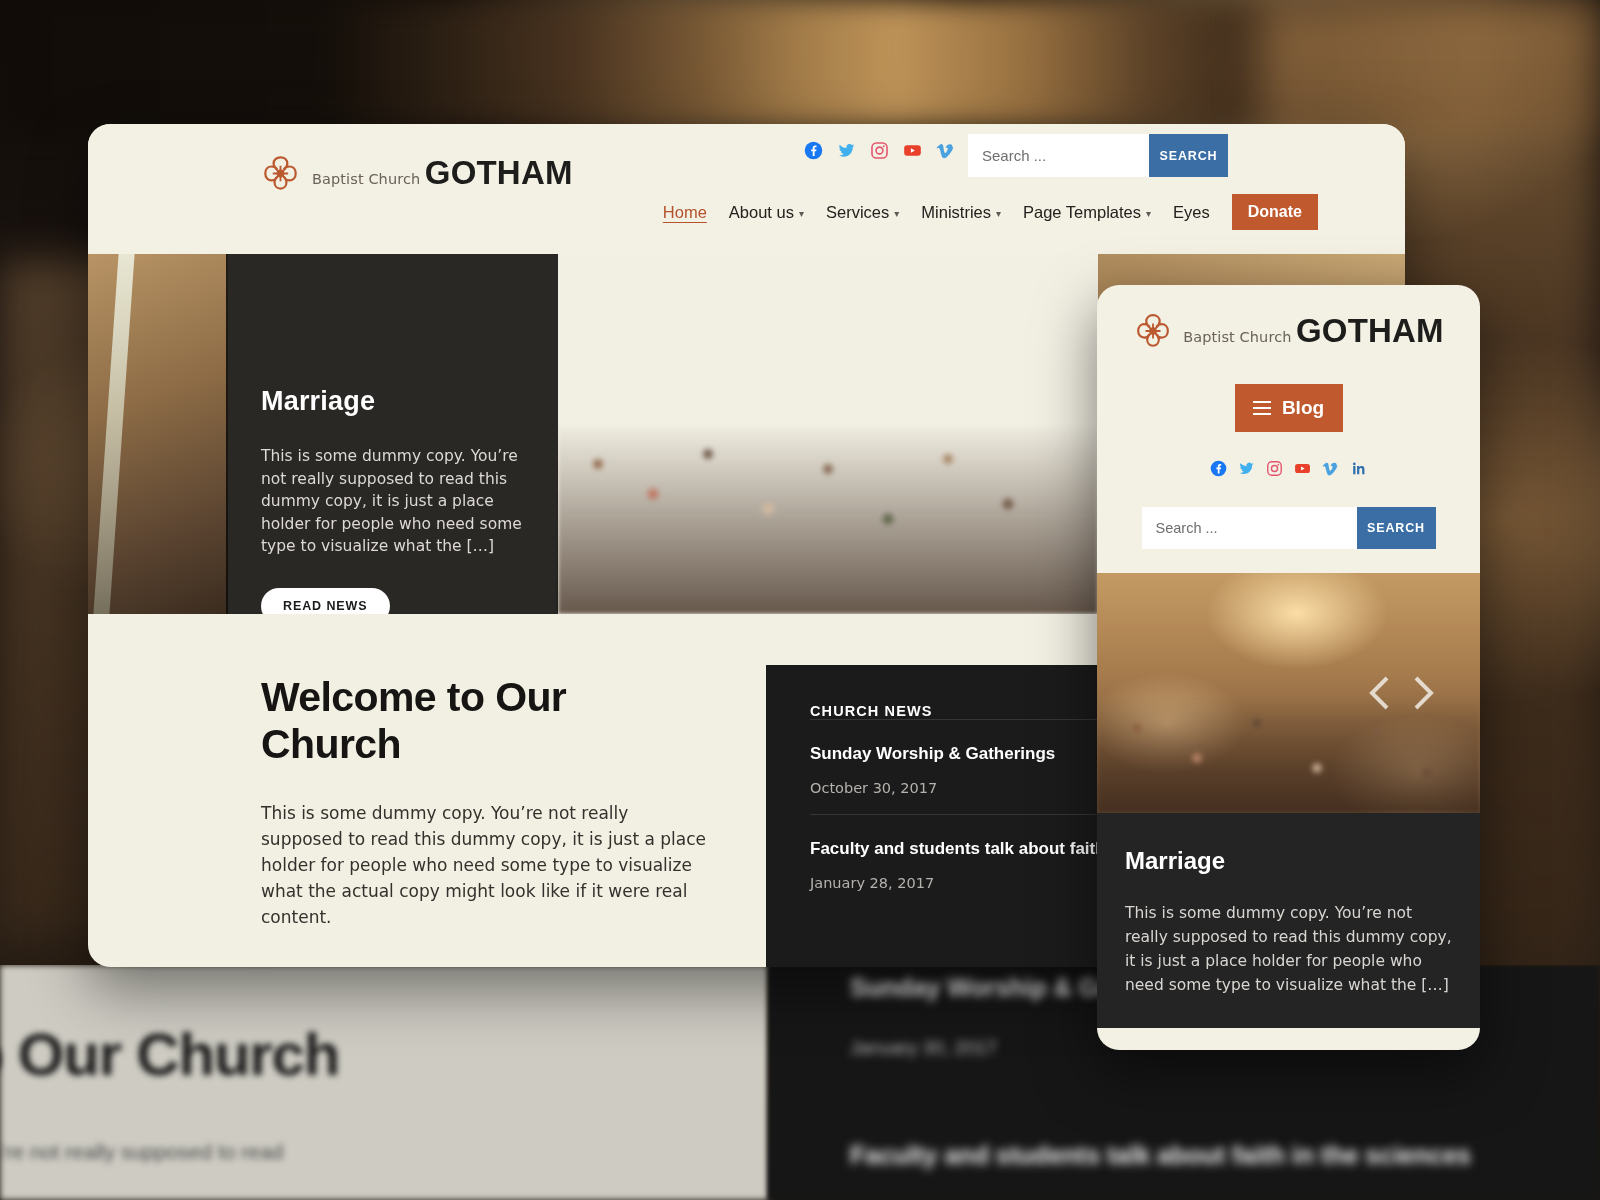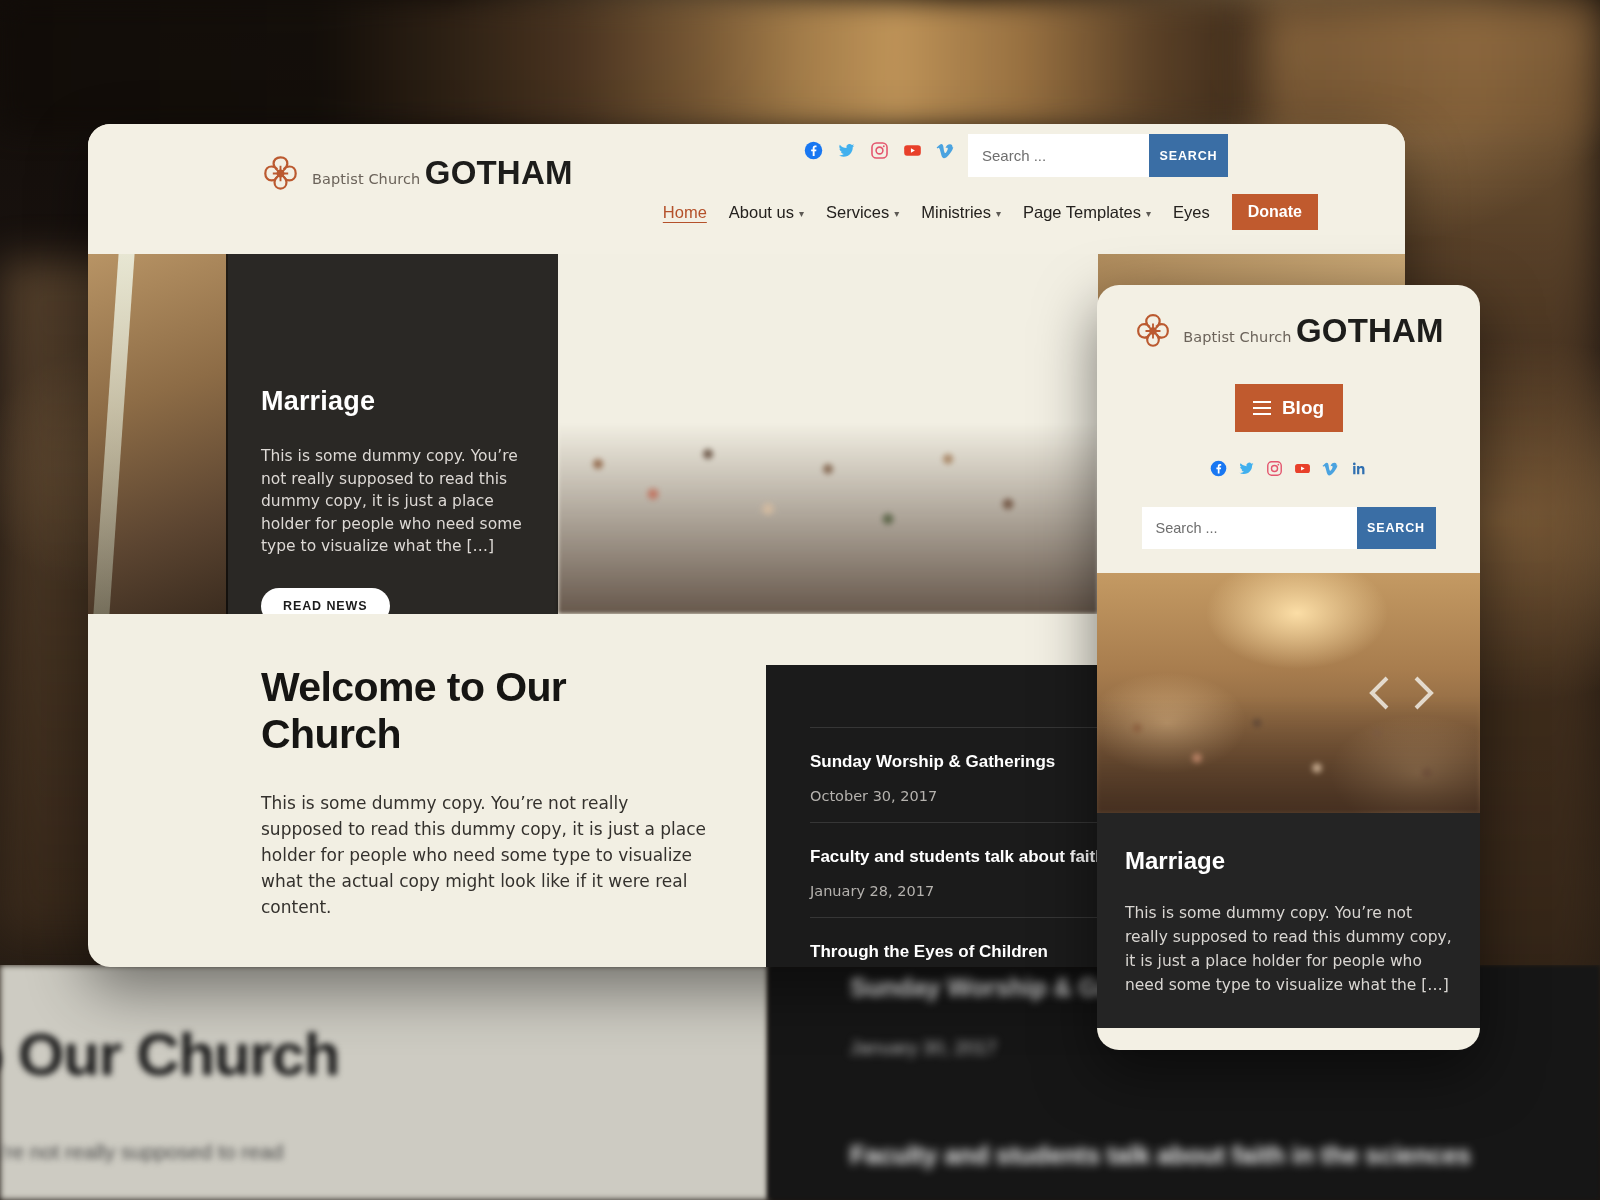--- a/index.html
+++ b/index.html
@@ -197,21 +197,21 @@
   }
   .news-head {
     font-size: 14.5px; font-weight: 700; letter-spacing: 1.1px; color: #fff;
   }
   .news-item { border-top: 1px solid rgba(255,255,255,.12); padding: 24px 0 18px; }
   .news-item:first-of-type { margin-top: 24px; }
   .news-title { font-size: 17px; font-weight: 700; color: #fff; white-space: nowrap; }
   .news-date { margin-top: 16px; font-size: 14.5px; color: #b5b2ae; font-family: "DejaVu Sans", sans-serif; }
 
   
-  .welcome { position: absolute; left: 0; top: 480px; width: 666px; padding: 60px 42px 0 173px; }
+  .welcome { position: absolute; left: 0; top: 490px; width: 666px; padding: 60px 42px 0 173px; }
   .welcome-title {
     font-size: 41px; font-weight: 800; color: #161513; letter-spacing: -.6px;
   }
   .welcome-body {
     margin-top: 32px; font-size: 17px; line-height: 26px; color: #34312d;
     font-family: "DejaVu Sans", sans-serif;
   }
 
   
   .mobile-card {
@@ -403,30 +403,28 @@
       <div class="hero-btn">READ NEWS</div>
     </div>
   </div>
 
   <div class="welcome">
     <div class="welcome-title">Welcome to Our Church</div>
     <div class="welcome-body">This is some dummy copy. You’re not really supposed to read this dummy copy, it is just a place holder for people who need some type to visualize what the actual copy might look like if it were real content.</div>
   </div>
 
   <aside class="news-panel">
+    <div class="news-head">CHURCH NEWS</div>
     <div class="news-item">
       <div class="news-title">Sunday Worship &amp; Gatherings</div>
       <div class="news-date">October 30, 2017</div>
     </div>
     <div class="news-item">
       <div class="news-title">Faculty and students talk about faith in the sciences</div>
       <div class="news-date">January 28, 2017</div>
-    </div>
-    <div class="news-item">
-      <div class="news-title">Through the Eyes of Children</div>
     </div>
   </aside>
 </div>
 
 <div class="mobile-card">
   <div class="mb-header">
     <div class="mb-logo">
       <span class="logo-mark">
         <svg viewBox="0 0 48 48" width="40" height="40">
           <g fill="none" stroke="#bb5a30" stroke-width="2.6">

